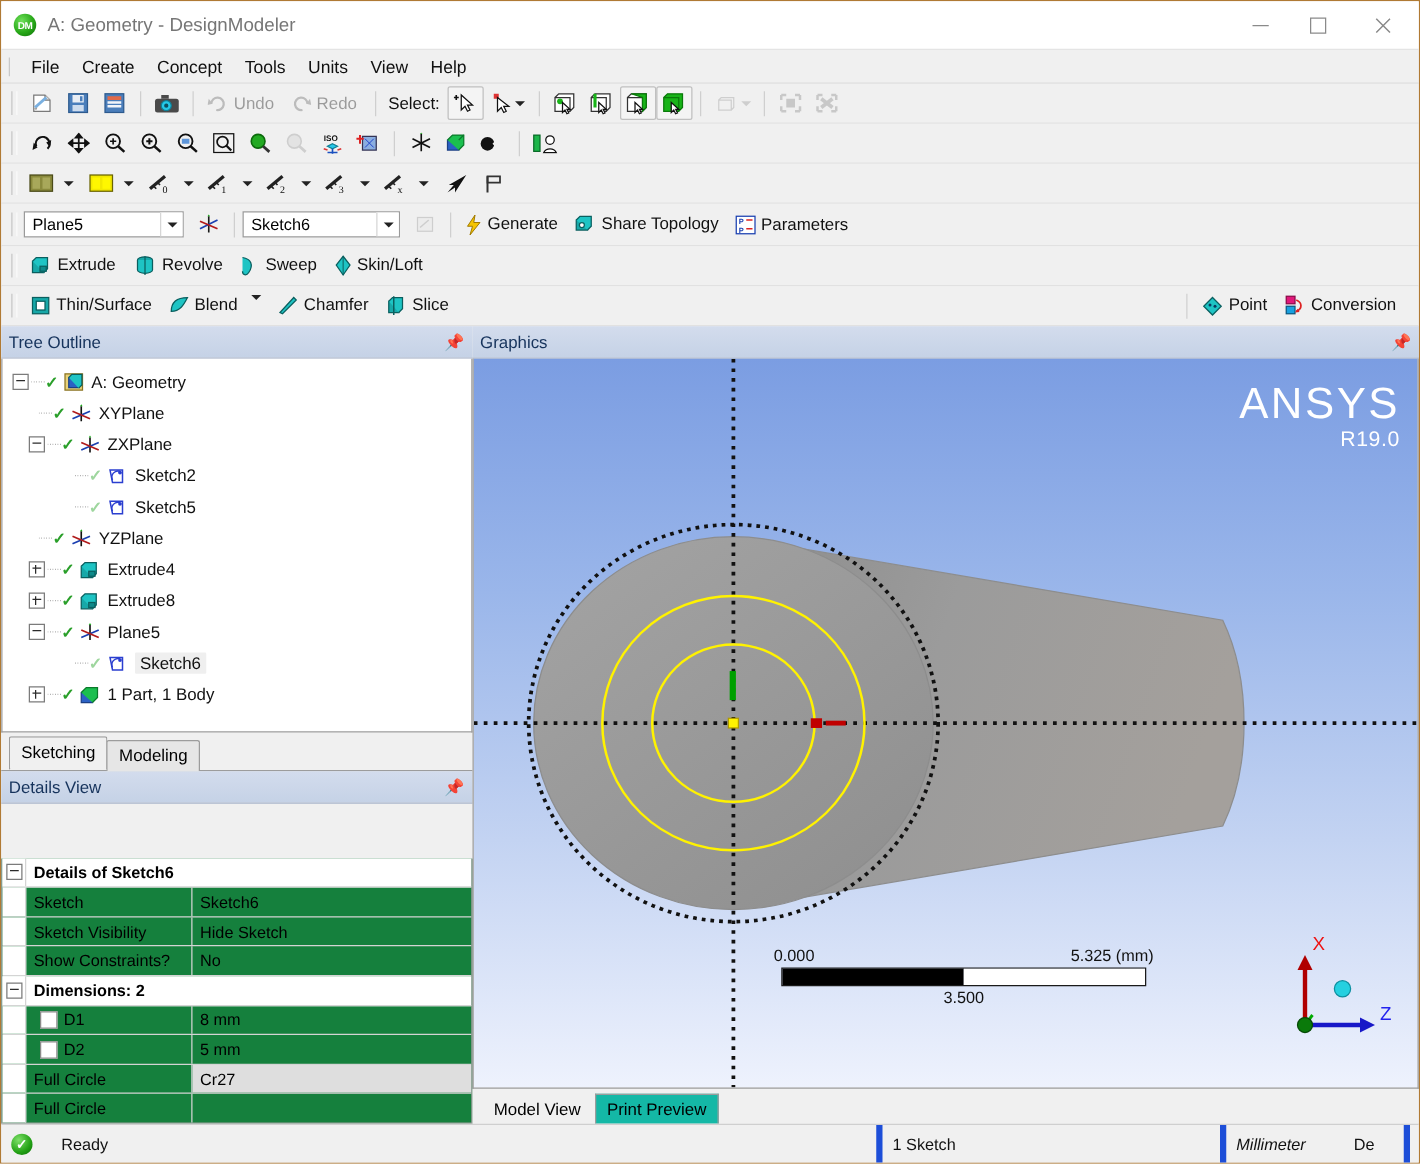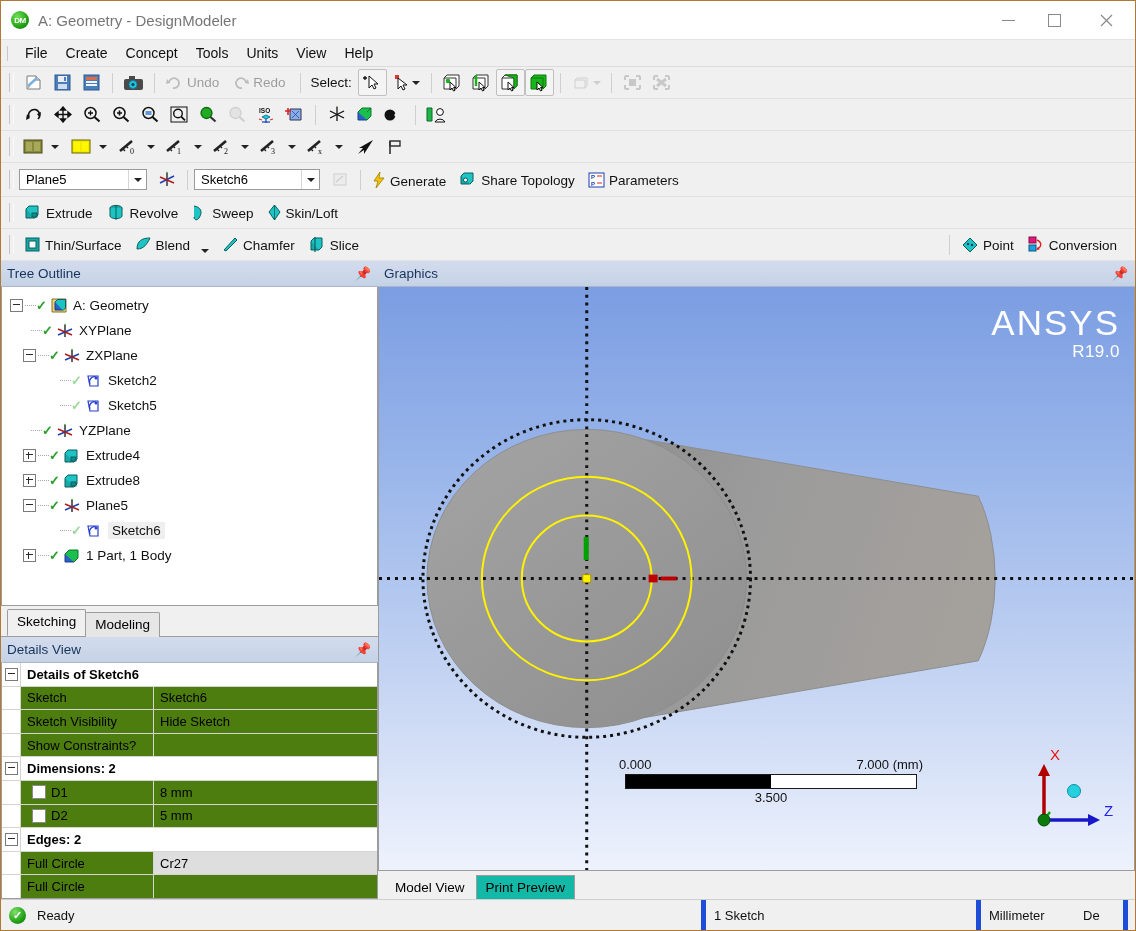--- a/index.html
+++ b/index.html
@@ -36,21 +36,21 @@
   .menu-item{padding:3px 9px;font-size:14px;color:#101010;}
 
   
   .tbar{display:flex;align-items:center;height:31px;background:#f0f0f0;flex:0 0 auto;
         border-bottom:1px solid #e1e1e1;padding-left:3px;}
   .grip{width:3px;height:19px;border-left:1px solid #c6c6c6;border-right:1px solid #fafafa;margin:0 5px;}
   .vsep{width:1px;height:20px;background:#cfcfcf;margin:0 6px;}
   .tbtn{width:27px;height:25px;display:flex;align-items:center;justify-content:center;
         border:1px solid transparent;border-radius:2px;position:relative;}
   .tbtn.on{background:#f4f4f4;border-color:#c0c0c0;}
-  .tlabel{display:flex;align-items:flex-end;gap:4px;padding:2px 7px 2px 4px;border:1px solid transparent;border-radius:2px;}
+  .tlabel{display:flex;align-items:flex-start;gap:4px;padding:2px 7px 2px 4px;border:1px solid transparent;border-radius:2px;}
   .tlabel .tx{font-size:13.5px;color:#111;}
   .caret{width:0;height:0;border-left:4px solid transparent;border-right:4px solid transparent;
          border-top:4px solid #222;margin-left:3px;}
   .dim{opacity:.38;}
   .selbox{display:flex;align-items:center;font-size:13.5px;color:#111;margin:0 6px 0 4px;}
 
   
   .combo{height:21px;border:1px solid #9a9a9a;background:#fff;display:flex;align-items:center;
          font-size:13px;padding-left:6px;position:relative;box-sizing:border-box;}
   .combo .cb-arrow{position:absolute;right:0;top:0;bottom:0;width:17px;border-left:1px solid #d6d6d6;
@@ -79,21 +79,21 @@
   .ticon{width:18px;height:16px;flex:0 0 auto;margin-right:5px;}
   .tlabeltx{color:#111;}
   .tlabeltx.sel{background:#efefef;padding:1px 4px;border-radius:1px;}
 
   .tabs{display:flex;align-items:flex-end;height:30px;flex:0 0 auto;background:#f0f0f0;padding-left:6px;
         border-bottom:1px solid #9c9c9c;}
   .tab{padding:4px 9px 5px;font-size:13.5px;border:1px solid #9c9c9c;border-bottom:none;
        background:#e6e6e6;margin-right:-1px;border-radius:2px 2px 0 0;position:relative;top:1px;}
   .tab.active{background:#f0f0f0;border-bottom:1px solid #f0f0f0;top:0;padding-bottom:6px;}
 
-  .details{flex:0 0 auto;background:#4d7c0f;border:1px solid #9c9c9c;border-top:none;}
+  .details{flex:0 0 auto;background:#15803d;border:1px solid #9c9c9c;border-top:none;margin-top:44px;}
   .drow{display:flex;height:22.6px;border-bottom:1px solid #d4d4d4;font-size:13px;align-items:stretch;}
   .dgut{width:18px;flex:0 0 auto;border-right:1px solid #d4d4d4;display:flex;align-items:center;justify-content:center;background:#fff;}
   .dgut .mbx{width:11px;height:11px;border:1px solid #7b7b7b;background:#fff;position:relative;}
   .dgut .mbx::before{content:"";position:absolute;left:2px;right:2px;top:4px;height:1px;background:#2b2b2b;}
   .dkey{width:133px;flex:0 0 auto;border-right:1px solid #d4d4d4;display:flex;align-items:center;
         padding-left:6px;box-sizing:border-box;gap:5px;}
   .dval{flex:1 1 auto;display:flex;align-items:center;padding-left:6px;}
   .drow.head .dkey{width:auto;flex:1 1 auto;border-right:none;font-weight:bold;}
   .drow.head{background:#fff;}
   .dval.grey{background:#dedede;}
@@ -115,21 +115,21 @@
   .legend .mid{text-align:center;margin-top:1px;}
   .triad{position:absolute;right:18px;bottom:36px;width:92px;height:90px;}
   .gtabs{display:flex;align-items:flex-end;height:28px;flex:0 0 auto;background:#f0f0f0;padding-left:8px;}
   .gtab{padding:4px 9px;font-size:13.5px;border:1px solid #9c9c9c;border-bottom:none;background:#14b8a6;margin-right:2px;}
   .gtab.plain{border:none;background:transparent;}
 
   
   .status{height:30px;flex:0 0 auto;display:flex;align-items:stretch;background:#f0f0f0;
           border-top:1px solid #cfcfcf;font-size:13px;}
   .scell{display:flex;align-items:center;padding:0 8px;border-left:5px solid #1d4ed8;color:#111;}
-  .scell.first{border-left:none;flex:0 0 684px;gap:11px;}
+  .scell.first{border-left:none;flex:0 0 684px;gap:23px;}
   .sready{width:17px;height:17px;border-radius:50%;flex:0 0 auto;
           background:radial-gradient(circle at 35% 30%,#7fe06a 0%,#22a114 60%,#0a6b05 100%);
           position:relative;}
   .sready::after{content:"✓";position:absolute;inset:0;color:#fff;font-size:11px;font-weight:bold;
                  display:flex;align-items:center;justify-content:center;}
 </style>
 </head>
 <body>
 
 <div class="app">
@@ -782,20 +782,21 @@
           <div class="dval">Sketch6</div>
         </div>
         <div class="drow">
           <div class="dgut"></div>
           <div class="dkey">Sketch Visibility</div>
           <div class="dval">Hide Sketch</div>
         </div>
         <div class="drow">
           <div class="dgut"></div>
           <div class="dkey">Show Constraints?</div>
+          <div class="dval">No</div>
         </div>
         <div class="drow head">
           <div class="dgut">
               <div class="mbx"></div>
             </div>
           <div class="dkey">Dimensions: 2</div>
         </div>
         <div class="drow">
           <div class="dgut"></div>
           <div class="dkey">
@@ -804,26 +805,20 @@
           </div>
           <div class="dval">8 mm</div>
         </div>
         <div class="drow">
           <div class="dgut"></div>
           <div class="dkey">
             <span class="cbx"></span>
             <span>D2</span>
           </div>
           <div class="dval">5 mm</div>
-        </div>
-        <div class="drow head">
-          <div class="dgut">
-              <div class="mbx"></div>
-            </div>
-          <div class="dkey">Edges: 2</div>
         </div>
         <div class="drow">
           <div class="dgut"></div>
           <div class="dkey">Full Circle</div>
           <div class="dval grey">Cr27</div>
         </div>
         <div class="drow" style="border-bottom:none;">
           <div class="dgut"></div>
           <div class="dkey">Full Circle</div>
         </div>
@@ -872,21 +867,21 @@
         </svg>
 
         <div class="ansys-logo">
           <div class="a1">ANSYS</div>
           <div class="a2">R19.0</div>
         </div>
 
         <div class="legend">
           <div class="lrow">
             <span>0.000</span>
-            <span>7.000 (mm)</span>
+            <span>5.325 (mm)</span>
           </div>
           <div class="bar">
               <div class="b1"></div>
               <div class="b2"></div>
             </div>
           <div class="mid">3.500</div>
         </div>
 
         <svg class="triad" viewBox="0 0 92 90">
           <line x1="20" y1="76" x2="20" y2="30" stroke="#b00000" stroke-width="3.5"></line>
@@ -907,18 +902,18 @@
       </div>
     </div>
   </div>
 
   <div class="status">
     <div class="scell first">
       <span class="sready"></span>
       <span>Ready</span>
     </div>
     <div class="scell" style="flex:0 0 254px;">1 Sketch</div>
-    <div class="scell" style="flex:0 0 78px;">Millimeter</div>
+    <div class="scell" style="flex:0 0 78px;font-style:italic;">Millimeter</div>
     <div class="scell" style="flex:0 0 32px;border-left:none;">De</div>
     <div class="scell" style="flex:0 0 32px;">0</div>
 
   </div>
 </div>
 
 </body></html>

